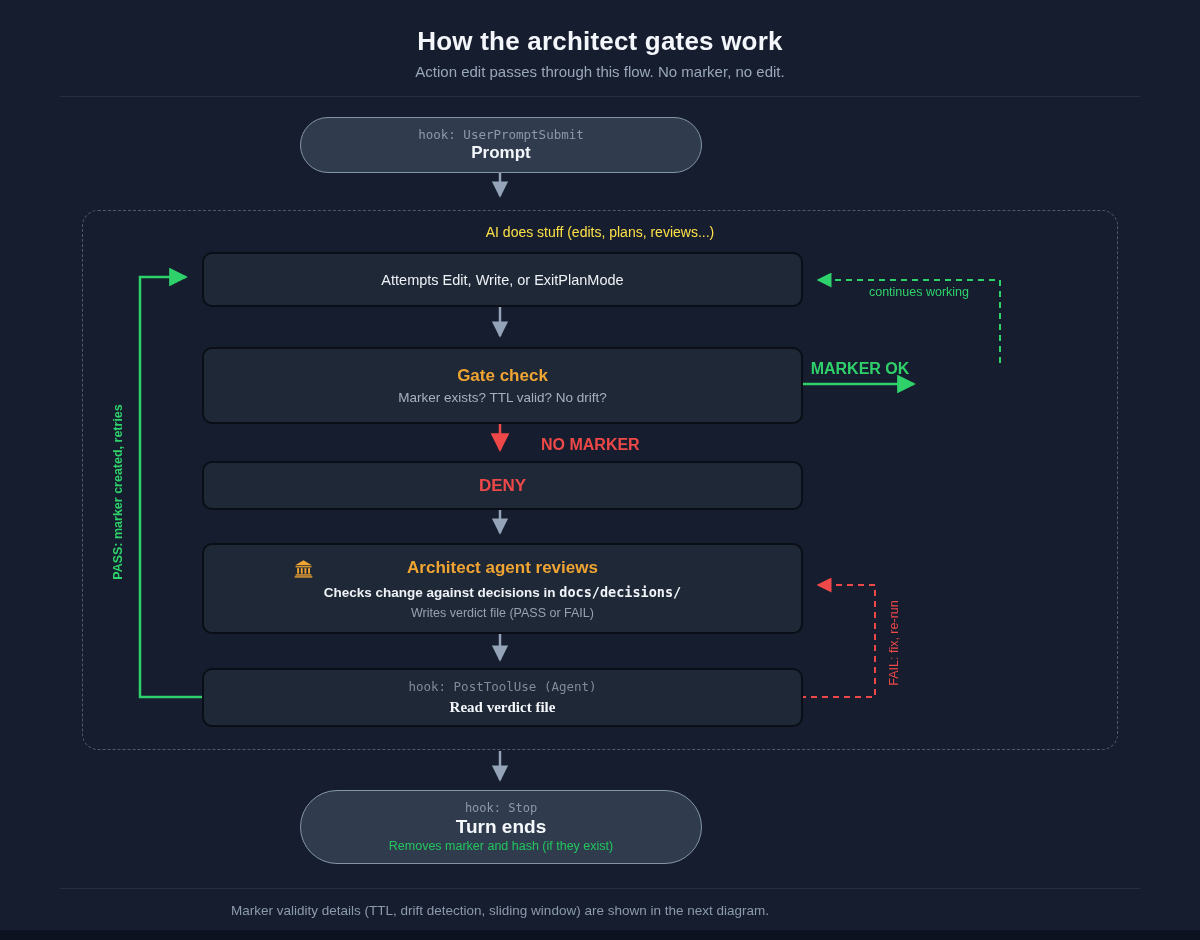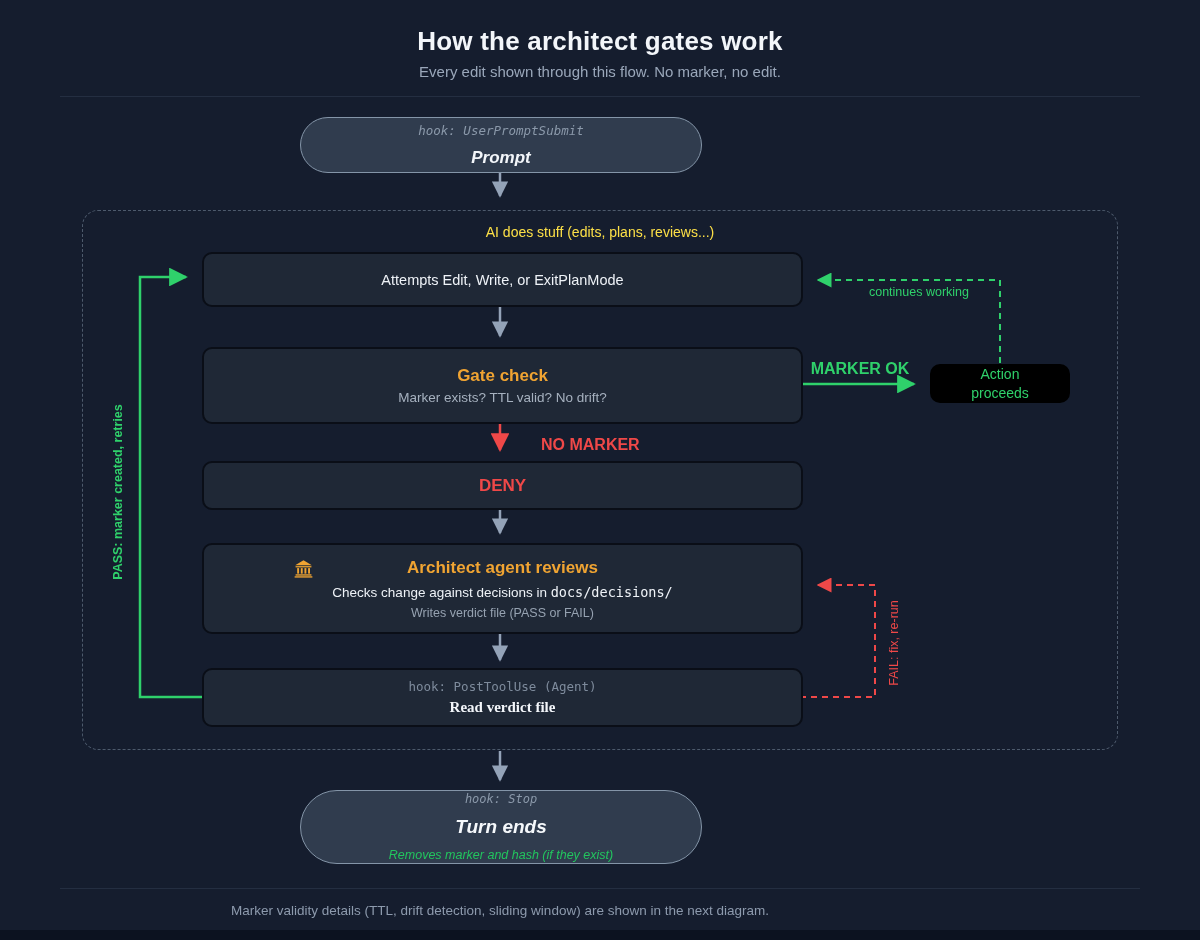--- a/index.html
+++ b/index.html
@@ -18,21 +18,21 @@
 
   
   .node{
     background:#1f2836;border:2px solid #0a0e17;border-radius:10px;
     display:flex;flex-direction:column;align-items:center;justify-content:center;
     text-align:center;gap:5px;
   }
   .pill{
     background:#303c4e;border:1.5px solid #8495a8;border-radius:40px;
     display:flex;flex-direction:column;align-items:center;justify-content:center;
-    text-align:center;gap:10px;font-style:italic;
+    text-align:center;gap:1px;
   }
   .hook{font-family:"DejaVu Sans Mono", monospace;font-size:12.5px;color:#7e8b9c;}
   .node-title{font-size:17px;font-weight:bold;color:#f3f6fa;}
   .node-text{font-size:14.5px;color:#eef2f7;}
   .muted{color:#a6b1bf;font-size:13.5px;}
   .muted-sm{color:#96a2b1;font-size:12.5px;}
 
   .loop-box{
     left:82px;top:210px;width:1034px;height:538px;
     border:1.5px dashed #4d5a6c;border-radius:16px;
@@ -70,21 +70,21 @@
   .footer-note{left:500px;top:903px;transform:translateX(-50%);font-size:13.5px;color:#8d9aad;white-space:nowrap;}
   .bottom-strip{left:0;top:930px;width:1200px;height:10px;background:#0c1220;}
   .code-inline{font-family:"DejaVu Sans Mono", monospace;font-size:13.5px;color:#f0f4f9;}
 </style>
 </head>
 <body>
 
 <div id="canvas">
 
   <div class="abs page-title">How the architect gates work</div>
-  <div class="abs page-subtitle">Every edit shown through this flow. No marker, no edit.</div>
+  <div class="abs page-subtitle">Action edit passes through this flow. No marker, no edit.</div>
   <div class="abs divider" style="top:96px;"></div>
 
   <svg id="edges" width="1200" height="940" viewBox="0 0 1200 940">
     <defs>
       <marker id="ah-gray" viewBox="0 0 10 10" refX="9" refY="5" markerWidth="6.5" markerHeight="6.5" orient="auto-start-reverse">
         <path class="m-gray" d="M0,0 L10,5 L0,10 Z"></path>
       </marker>
       <marker id="ah-green" viewBox="0 0 10 10" refX="9" refY="5" markerWidth="7.5" markerHeight="7.5" orient="auto-start-reverse">
         <path class="m-green" d="M0,0 L10,5 L0,10 Z"></path>
       </marker>
@@ -116,43 +116,40 @@
 
   <div class="abs node" style="left:202px;top:252px;width:597px;height:51px;">
     <div class="node-text">Attempts Edit, Write, or ExitPlanMode</div>
   </div>
 
   <div class="abs node" style="left:202px;top:347px;width:597px;height:73px;gap:4px;">
     <div class="node-title orange-title">Gate check</div>
     <div class="muted">Marker exists? TTL valid? No drift?</div>
   </div>
 
-  <div class="abs action-node" style="left:930px;top:364px;width:140px;height:39px;">
-    <span>Action proceeds</span>
-  </div>
 
   <div class="abs node" style="left:202px;top:461px;width:597px;height:45px;">
     <div class="node-title red-title">DENY</div>
   </div>
 
   <div class="abs node" style="left:202px;top:543px;width:597px;height:87px;gap:6px;">
     <svg class="abs" style="left:90px;top:14px;" width="19" height="19" viewBox="0 0 24 24">
       <g fill="var(--orange,#f0a432)">
         <path d="M12 1.5 L22.5 8 H1.5 Z"></path>
         <rect x="2" y="9" width="20" height="1.6"></rect>
         <rect x="4" y="11.5" width="2.4" height="7"></rect>
         <rect x="8.6" y="11.5" width="2.4" height="7"></rect>
         <rect x="13.2" y="11.5" width="2.4" height="7"></rect>
         <rect x="17.8" y="11.5" width="2.4" height="7"></rect>
         <rect x="2" y="19.3" width="20" height="1.7"></rect>
         <rect x="0.8" y="21.8" width="22.4" height="1.7"></rect>
       </g>
     </svg>
     <div class="node-title orange-title">Architect agent reviews</div>
-    <div style="font-size:13.5px;color:#eef2f7;"><span>Checks change against decisions in </span><span class="code-inline">docs/decisions/</span></div>
+    <div style="font-size:13.5px;color:#eef2f7;font-weight:bold;"><span>Checks change against decisions in </span><span class="code-inline">docs/decisions/</span></div>
     <div class="muted-sm">Writes verdict file (PASS or FAIL)</div>
   </div>
 
   <div class="abs node" style="left:202px;top:668px;width:597px;height:55px;">
     <div class="hook">hook: PostToolUse (Agent)</div>
     <div style="font-size:15px;font-weight:bold;color:#f3f6fa;font-family:Liberation Serif, serif;">Read verdict file</div>
   </div>
 
   <div class="abs pill" style="left:300px;top:790px;width:400px;height:72px;">
     <div class="hook" style="color:#8b99aa;font-size:12px;">hook: Stop</div>

